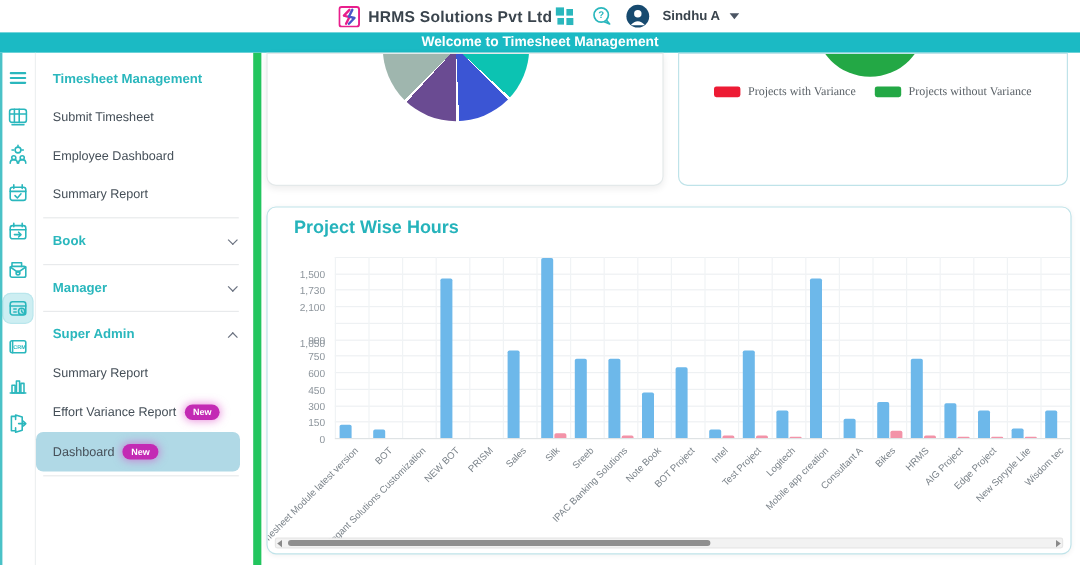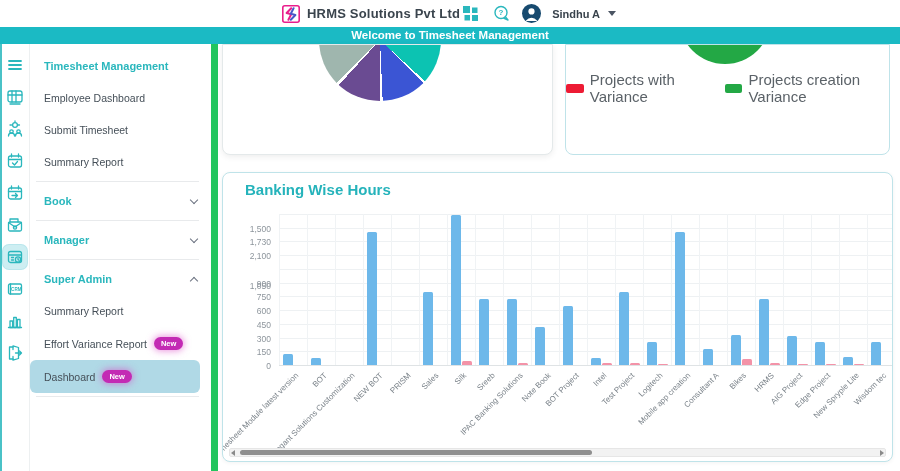--- a/index.html
+++ b/index.html
@@ -40,21 +40,21 @@
   .badge { background:var(--badge_magenta,#c32ab4); color:#fff; font-size:7.5px; font-weight:bold; padding:2px 7px; border-radius:9px; box-shadow:0 0 7px 1px rgba(216,62,194,.55); }
   
   .main { flex:1; position:relative; background:#fff; }
   .card { position:absolute; background:#fff; border-radius:8px; }
   .card1 { left:4px; top:0; width:331px; height:111px; border:1px solid #e4e9ea; box-shadow:0 2px 6px rgba(0,0,0,.07); overflow:hidden; border-top-left-radius:0; border-top-right-radius:0; }
   .card2 { left:347px; top:0; width:325px; height:111px; border:1px solid #bfe3e9; overflow:hidden; border-top-left-radius:0; border-top-right-radius:0; }
   .card3 { left:4px; top:128px; width:671px; height:290px; border:1px solid #bfe3e9; box-shadow:0 1px 4px rgba(0,0,0,.05); overflow:hidden; }
   .pie1 { position:absolute; width:122px; height:122px; border-radius:50%; left:96px; top:-66px; }
   .pie2 { position:absolute; width:92px; height:92px; border-radius:50%; left:113px; top:-73px; }
   .legend { position:absolute; top:26px; left:0; right:0; display:flex; justify-content:center; align-items:center; gap:16px; }
-  .leg-item { display:flex; align-items:center; gap:6px; font-size:15px; color:#5b6268; }
+  .leg-item { display:flex; align-items:center; gap:6px; font-size:10px; color:#5b6268;font-family:Liberation Serif, serif; }
   .swatch { width:22px; height:9px; border-radius:2px; }
   .chart-title { position:absolute; left:22px; top:8px; margin:0; font-size:15px; font-weight:bold; color:#25b3bb; }
   .chart-wrap { position:absolute; left:0; top:41px; right:0; height:238px; overflow:hidden; }
   .ytick { position:absolute; left:0; width:48px; text-align:right; font-size:8.5px; color:#8d959c; }
   .plot { position:absolute; left:56px; top:0; height:151px; }
   .hline { position:absolute; left:0; right:0; height:1px; background:#eef1f3; }
   .hline.base { background:#dfe3e5; }
   .cell { position:absolute; top:0; height:151px; border-left:1px solid #f0f3f5; }
   .bar { position:absolute; bottom:0; width:10px; border-radius:1.5px 1.5px 0 0; }
   .xcell { position:absolute; top:152px; height:86px; }
@@ -182,24 +182,24 @@
           <path d="M9.5 9h6M13.5 7l2 2-2 2"></path>
         </svg>
     </span>
   </nav>
 
   <nav class="menu" id="menu">
       <div class="sec-h">
         <span class="sec-label">Timesheet Management</span>
       </div>
       <div class="item">
+        <span>Submit Timesheet</span>
+      </div>
+      <div class="item">
         <span>Employee Dashboard</span>
-      </div>
-      <div class="item">
-        <span>Submit Timesheet</span>
       </div>
       <div class="item">
         <span>Summary Report</span>
       </div>
       <div class="divider"></div>
       <div class="sec-h">
         <span class="sec-label">Book</span>
         <span class="chev"></span>
       </div>
       <div class="divider"></div>
@@ -233,27 +233,27 @@
 
     <section class="card card2">
       <div class="pie2" id="pie2" style="background: rgb(35, 168, 69);"></div>
       <div class="legend" id="legend">
           <span class="leg-item">
             <span class="swatch" style="background: rgb(237, 27, 52);"></span>
             <span>Projects with Variance</span>
           </span>
           <span class="leg-item">
             <span class="swatch" style="background: rgb(35, 168, 69);"></span>
-            <span>Projects creation Variance</span>
+            <span>Projects without Variance</span>
           </span>
         </div>
     </section>
 
     <section class="card card3">
-      <h2 class="chart-title">Banking Wise Hours</h2>
+      <h2 class="chart-title">Project Wise Hours</h2>
       <div class="chart-wrap" id="chart">
           <div class="plot" style="width: 644px;">
             <div class="hline base" style="top: 151px;"></div>
             <div class="hline" style="top: 137.273px;"></div>
             <div class="hline" style="top: 123.545px;"></div>
             <div class="hline" style="top: 109.818px;"></div>
             <div class="hline" style="top: 96.0909px;"></div>
             <div class="hline" style="top: 82.3636px;"></div>
             <div class="hline" style="top: 68.6364px;"></div>
             <div class="hline" style="top: 54.9091px;"></div>

